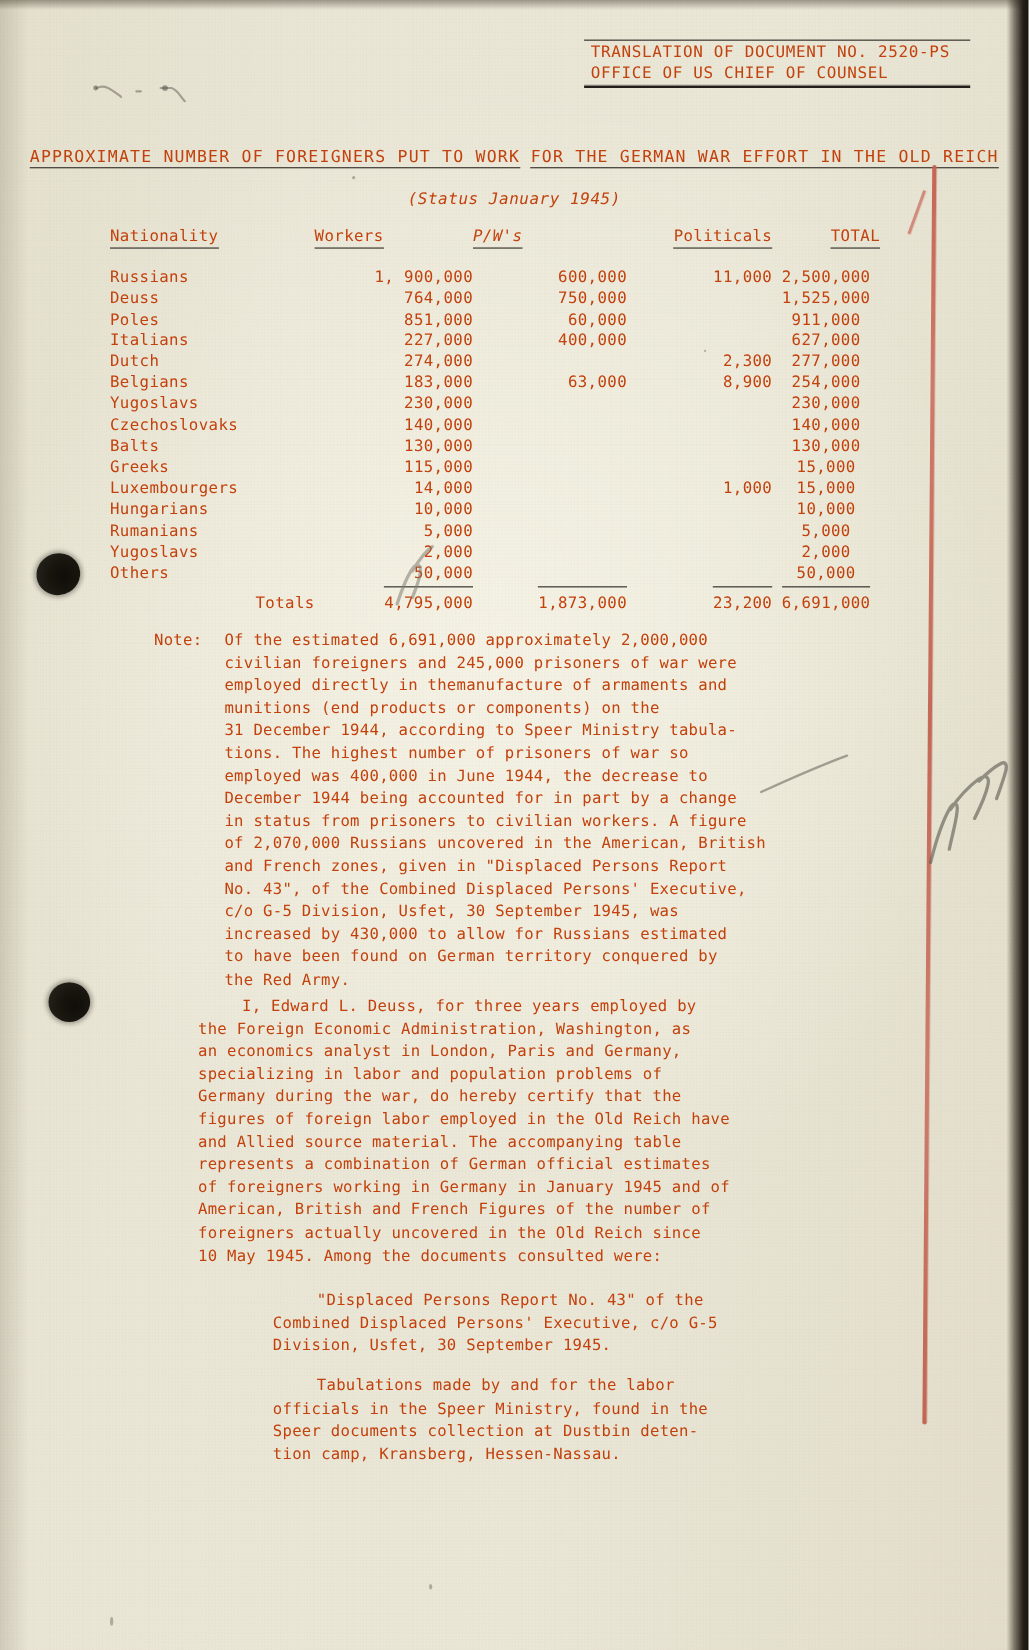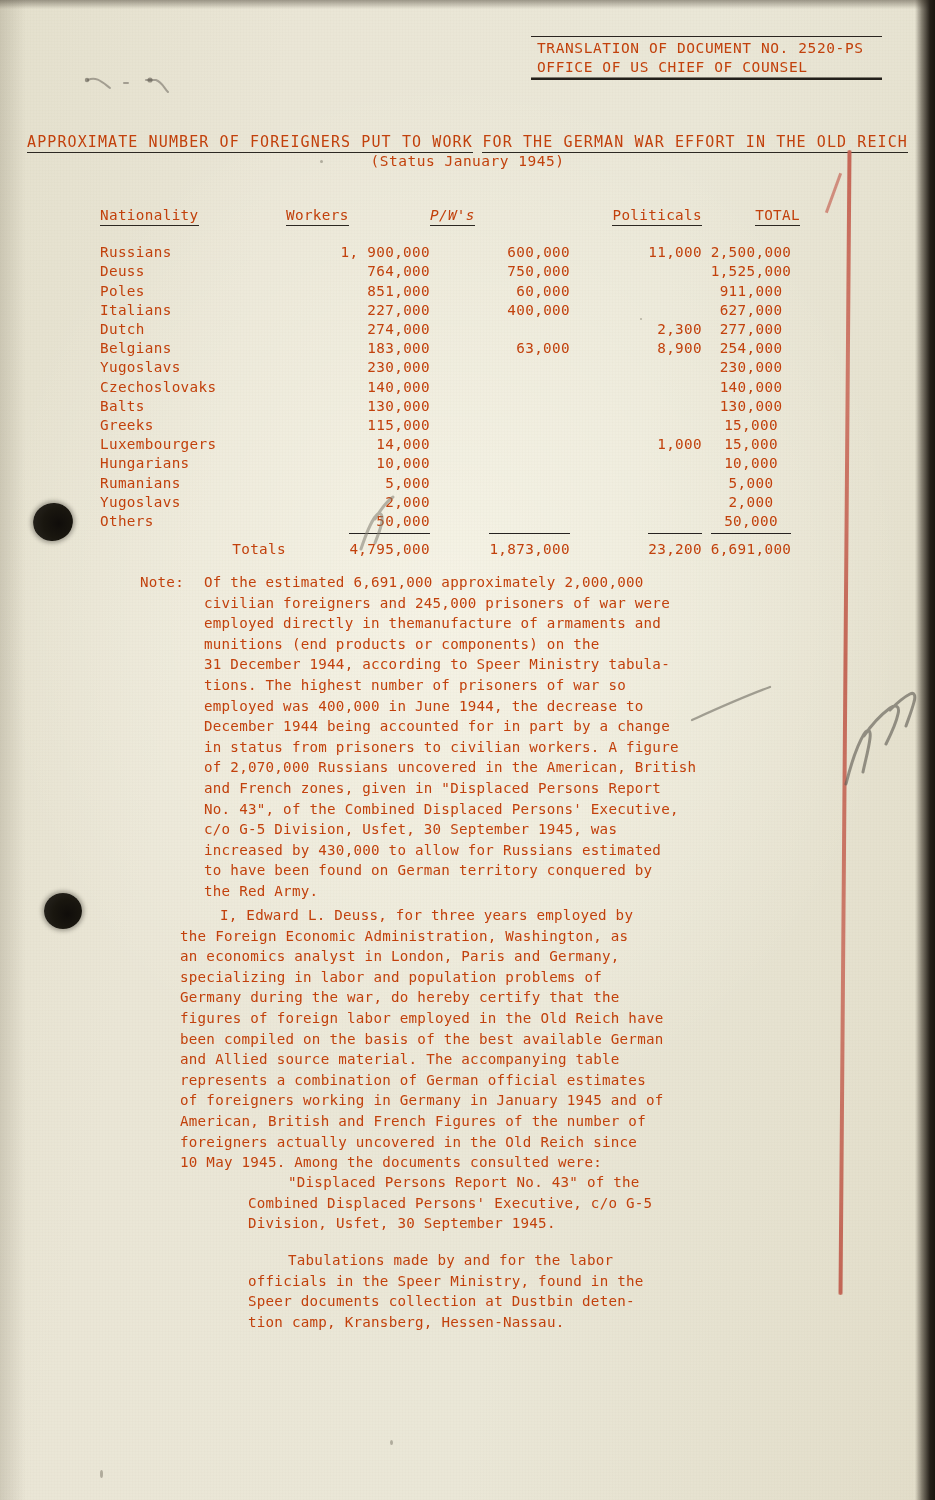--- a/index.html
+++ b/index.html
@@ -98,21 +98,22 @@
     letter-spacing: 1.1px;
     border-bottom: 1.7px solid #2c2822;
     padding-bottom: 1px;
     white-space: nowrap;
   }
   .title-line.two { margin-top: 21px; }
   .subtitle {
     display: block;
     font-size: 14.5px;
     letter-spacing: 0.5px;
-    margin-top: 0;
+    margin-top: 20px;
+    font-style: italic;
   }
 
   
   .table-wrap {
     position: absolute;
     left: 100px;
     top: 206px;
     width: 700px;
     font-size: 14.3px;
     letter-spacing: 0.35px;
@@ -468,21 +469,20 @@
         </div>
     </div>
 
     <div class="para" id="cert-para">
         <div class="indent">I, Edward L. Deuss, for three years employed by</div>
         <div>the Foreign Economic Administration, Washington, as</div>
         <div>an economics analyst in London, Paris and Germany,</div>
         <div>specializing in labor and population problems of</div>
         <div>Germany during the war, do hereby certify that the</div>
         <div>figures of foreign labor employed in the Old Reich have</div>
-        <div>been compiled on the basis of the best available German</div>
         <div>and Allied source material.  The accompanying table</div>
         <div>represents a combination of German official estimates</div>
         <div>of foreigners working in Germany in January 1945 and of</div>
         <div>American, British and French Figures of the number of</div>
         <div>foreigners actually uncovered in the Old Reich since</div>
         <div>10 May 1945.  Among the documents consulted were:</div>
       </div>
 
     <div class="para" id="src-para-1">
         <div class="indent">"Displaced Persons Report No. 43" of the</div>

